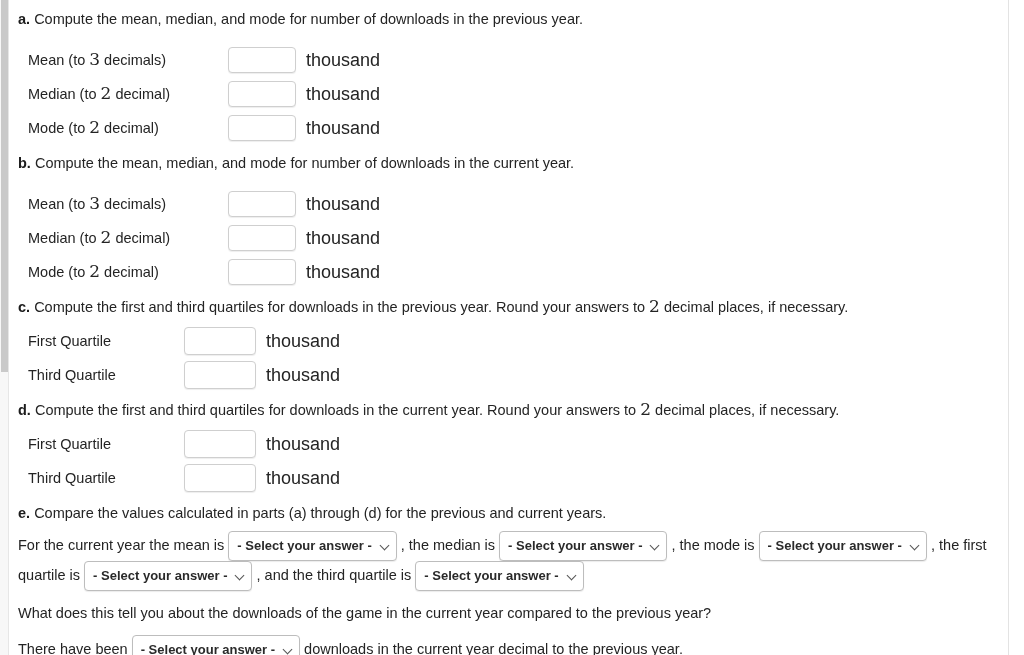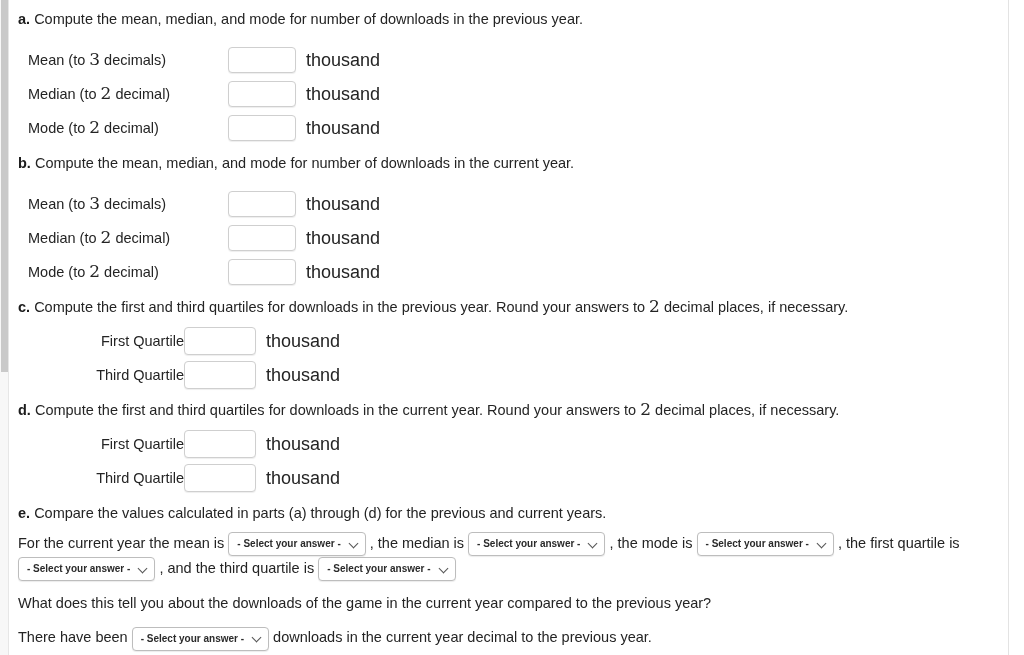--- a/index.html
+++ b/index.html
@@ -85,21 +85,21 @@
     display: flex;
     align-items: center;
     height: 34px;
   }
   .field-label {
     font-size: 14.5px;
     color: #242424;
     padding-left: 12px;
   }
   .field-label.w-a { width: 212px; }
-  .field-label.w-c { width: 168px; text-align: right; }
+  .field-label.w-c { width: 168px; }
 
   .txtbox {
     display: inline-block;
     border: 1px solid #cfcfcf;
     border-radius: 4px;
     background: #ffffff;
     box-shadow: 0 1px 1px rgba(0,0,0,0.07);
     outline: none;
     font-family: "Liberation Sans", sans-serif;
     font-size: 14px;
@@ -123,24 +123,24 @@
   }
 
   .sel {
     display: inline-flex;
     align-items: center;
     justify-content: space-between;
     border: 1px solid #bdbdbd;
     border-radius: 4px;
     background: #ffffff;
     box-shadow: 0 1px 1px rgba(0,0,0,0.08);
-    height: 24px;
+    height: 30px;
     padding: 0 6px 0 8px;
     font-weight: bold;
-    font-size: 10px;
+    font-size: 13px;
     color: #2a2a2a;
     vertical-align: middle;
     white-space: nowrap;
     cursor: default;
   }
   .sel .sel-text { padding-right: 9px; }
   .sel .chev {
     display: inline-block;
     width: 9px;
     height: 9px;

